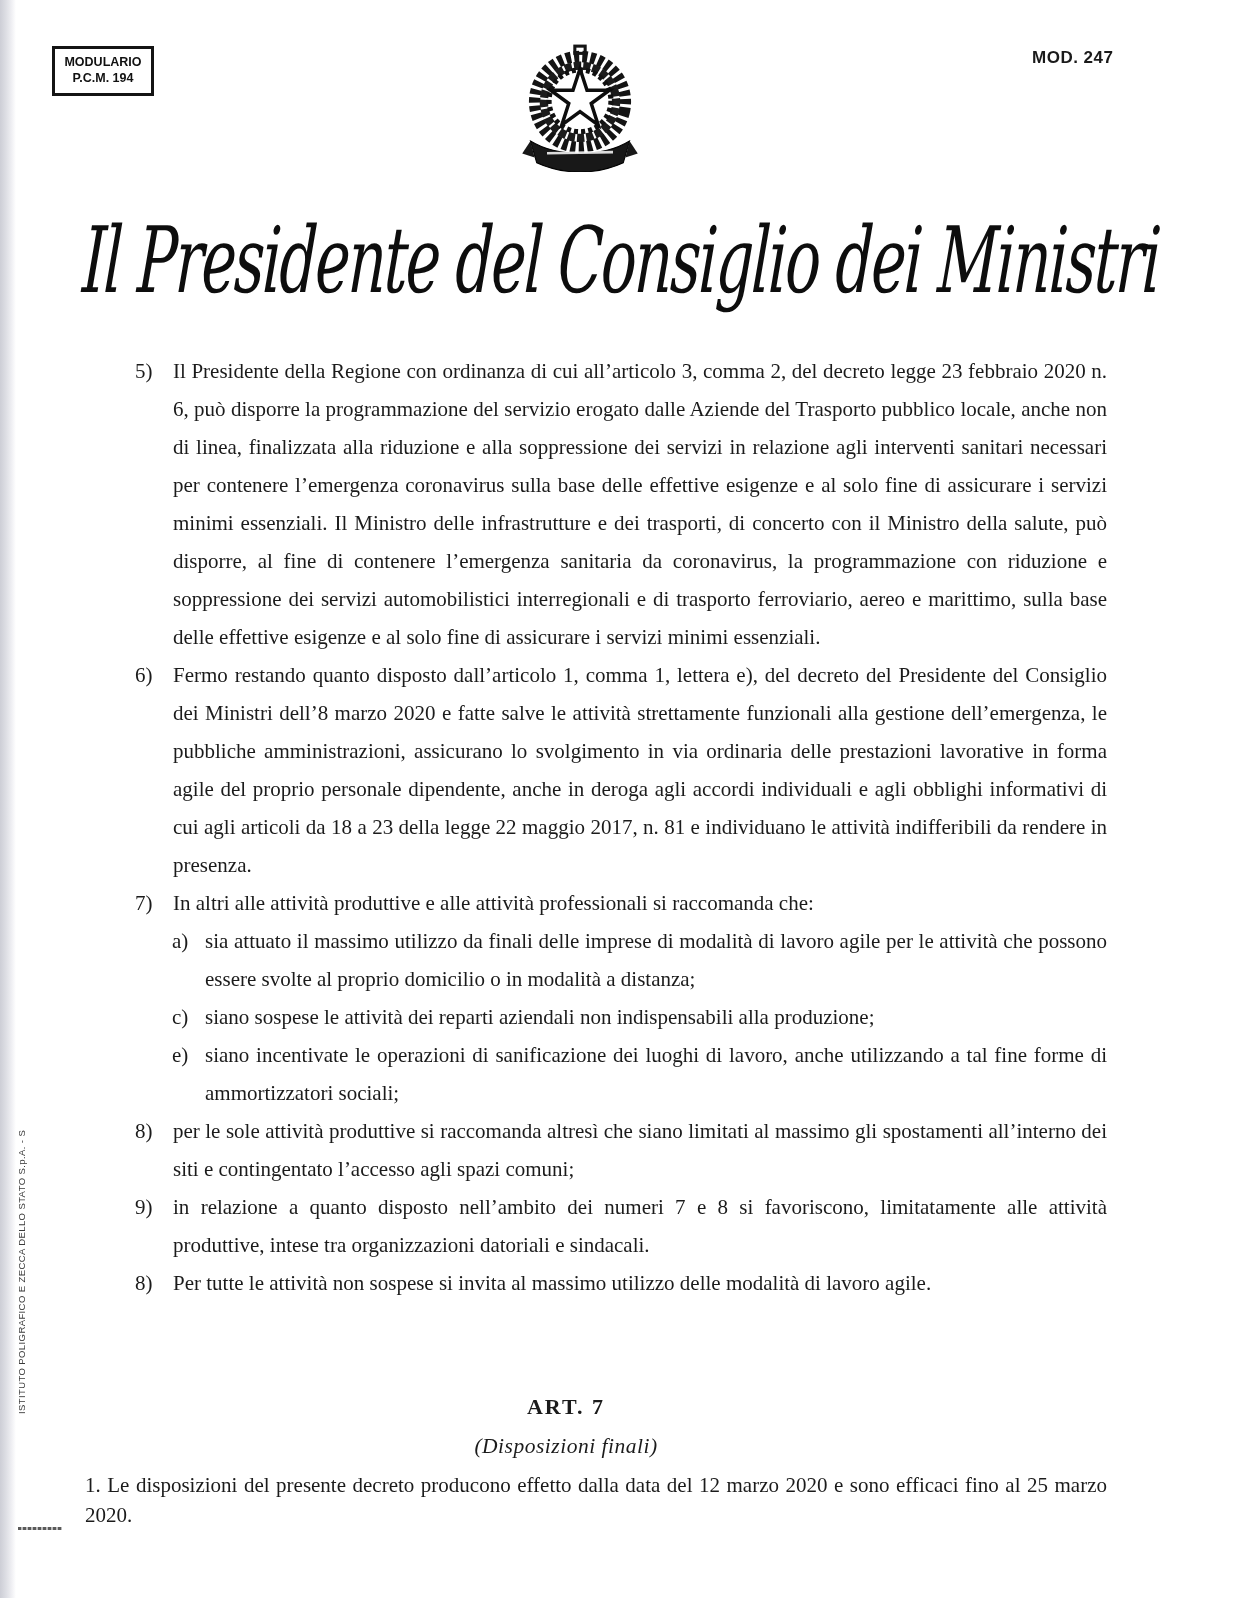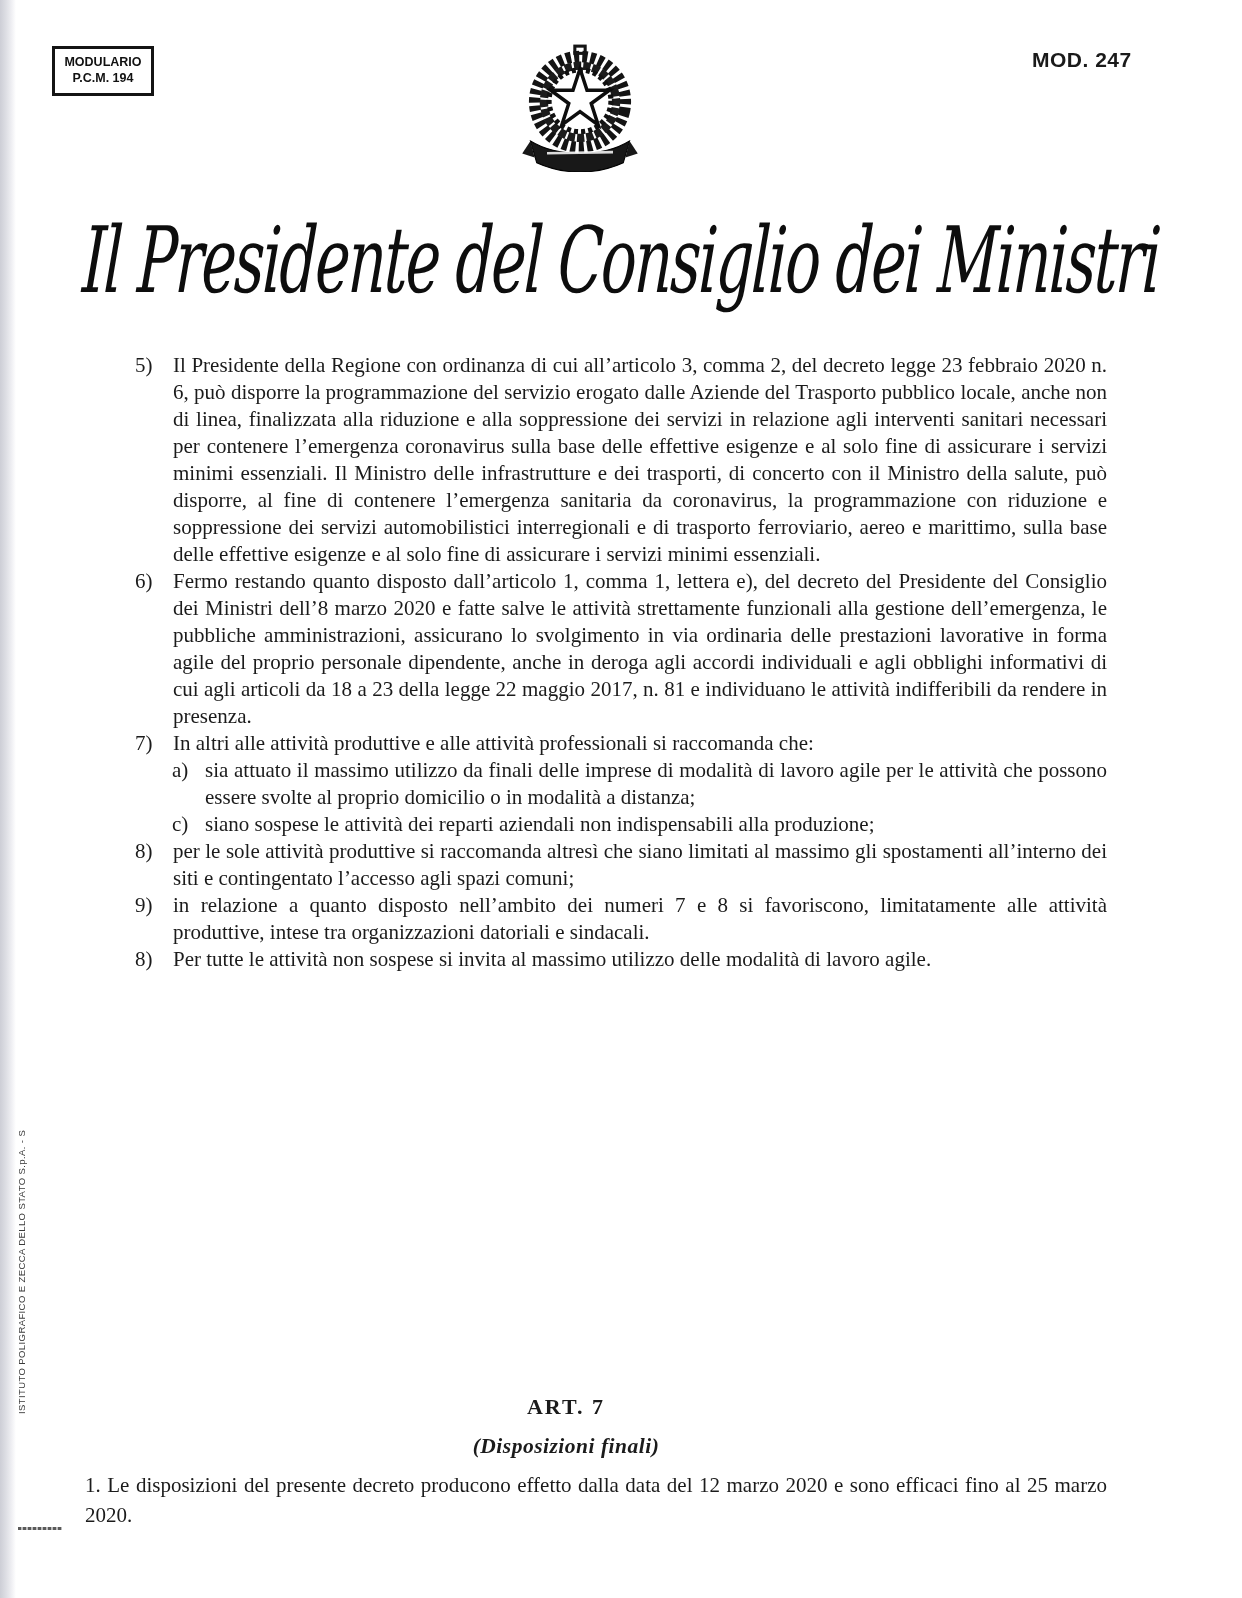--- a/index.html
+++ b/index.html
@@ -22,58 +22,58 @@
     border:3px solid #141414;
     display:flex;flex-direction:column;align-items:center;justify-content:center;
     font-family:"Liberation Sans", sans-serif;
     font-size:12.5px;font-weight:700;line-height:1.25;color:#111;
     letter-spacing:0px;white-space:nowrap;
   }
   
   #mod-number{
     position:absolute;left:1032px;top:48px;
     font-family:"Liberation Sans", sans-serif;
-    font-size:21px;font-weight:700;color:#1a1a1a;letter-spacing:0.5px;
+    font-size:17px;font-weight:700;color:#1a1a1a;letter-spacing:0.5px;
   }
   
   #emblem{position:absolute;left:518px;top:42px;width:124px;height:130px;}
   
   #letterhead{
     position:absolute;left:0;top:188px;width:1242px;height:145px;
     display:flex;align-items:center;justify-content:center;
     pointer-events:none;
   }
   #letterhead .script{
     font-family:"DejaVu Serif", serif;
     font-style:italic;font-weight:400;
     font-size:59px;letter-spacing:-2px;white-space:nowrap;
     transform:scaleY(1.55) skewX(-4deg);
     color:#0d0d0d;
   }
   
   #provision-list{
     position:absolute;left:135px;top:352px;width:972px;
-    font-size:21px;line-height:27px;
+    font-size:21px;line-height:38px;
   }
   .item{margin:0;text-align:justify;hyphens:none;}
   .item .num{display:inline-block;}
   .item.level1{padding-left:38px;}
   .item.level1 .num{width:38px;margin-left:-38px;}
   .item.level2{padding-left:70px;}
   .item.level2 .num{width:33px;margin-left:-33px;}
   
   #article-section{
     position:absolute;left:85px;top:1392px;width:1022px;
     font-size:21px;line-height:30px;
   }
   #article-heading{
     text-align:center;font-weight:700;font-size:22px;letter-spacing:2px;margin:0 60px 0 0;
   }
   #article-subheading{
-    text-align:center;font-weight:700;font-style:italic;font-size:21.5px;
+    text-align:center;font-weight:400;font-style:italic;font-size:21.5px;
     margin:9px 60px 0 0;letter-spacing:0.5px;
   }
   #article-paragraph{
     margin:9px 0 0 0;text-align:justify;
   }
   
   #side-credit{
     position:absolute;left:16px;top:1414px;
     transform:rotate(-90deg);transform-origin:0 0;
     width:205px;
@@ -120,20 +120,21 @@
   <div id="letterhead">
     <span class="script">Il Presidente del Consiglio dei Ministri</span>
   </div>
 
   <div id="provision-list">
       <p class="item level1"><span class="num">5)</span><span>Il Presidente della Regione con ordinanza di cui all’articolo 3, comma 2, del decreto legge 23 febbraio 2020 n. 6, può disporre la programmazione del servizio erogato dalle Aziende del Trasporto pubblico locale, anche non di linea, finalizzata alla riduzione e alla soppressione dei servizi in relazione agli interventi sanitari necessari per contenere l’emergenza coronavirus sulla base delle effettive esigenze e al solo fine di assicurare i servizi minimi essenziali. Il Ministro delle infrastrutture e dei trasporti, di concerto con il Ministro della salute, può disporre, al fine di contenere l’emergenza sanitaria da coronavirus, la programmazione con riduzione e soppressione dei servizi automobilistici interregionali e di trasporto ferroviario, aereo e marittimo, sulla base delle effettive esigenze e al solo fine di assicurare i servizi minimi essenziali.</span></p>
       <p class="item level1"><span class="num">6)</span><span>Fermo restando quanto disposto dall’articolo 1, comma 1, lettera e), del decreto del Presidente del Consiglio dei Ministri dell’8 marzo 2020 e fatte salve le attività strettamente funzionali alla gestione dell’emergenza, le pubbliche amministrazioni, assicurano lo svolgimento in via ordinaria delle prestazioni lavorative in forma agile del proprio personale dipendente, anche in deroga agli accordi individuali e agli obblighi informativi di cui agli articoli da 18 a 23 della legge 22 maggio 2017, n. 81 e individuano le attività indifferibili da rendere in presenza.</span></p>
       <p class="item level1"><span class="num">7)</span><span>In altri alle attività produttive e alle attività professionali si raccomanda che:</span></p>
       <p class="item level2"><span class="num">a)</span><span>sia attuato il massimo utilizzo da finali delle imprese di modalità di lavoro agile per le attività che possono essere svolte al proprio domicilio o in modalità a distanza;</span></p>
       <p class="item level2"><span class="num">c)</span><span>siano sospese le attività dei reparti aziendali non indispensabili alla produzione;</span></p>
+      <p class="item level2"><span class="num">e)</span><span>siano incentivate le operazioni di sanificazione dei luoghi di lavoro, anche utilizzando a tal fine forme di ammortizzatori sociali;</span></p>
       <p class="item level1"><span class="num">8)</span><span>per le sole attività produttive si raccomanda altresì che siano limitati al massimo gli spostamenti all’interno dei siti e contingentato l’accesso agli spazi comuni;</span></p>
       <p class="item level1"><span class="num">9)</span><span>in relazione a quanto disposto nell’ambito dei numeri 7 e 8 si favoriscono, limitatamente alle attività produttive, intese tra organizzazioni datoriali e sindacali.</span></p>
       <p class="item level1"><span class="num">8)</span><span>Per tutte le attività non sospese si invita al massimo utilizzo delle modalità di lavoro agile.</span></p>
     </div>
 
   <div id="article-section">
     <p id="article-heading">ART. 7</p>
     <p id="article-subheading">(Disposizioni finali)</p>
     <p id="article-paragraph">1. Le disposizioni del presente decreto producono effetto dalla data del 12 marzo 2020 e sono efficaci fino al 25 marzo 2020.</p>
   </div>

